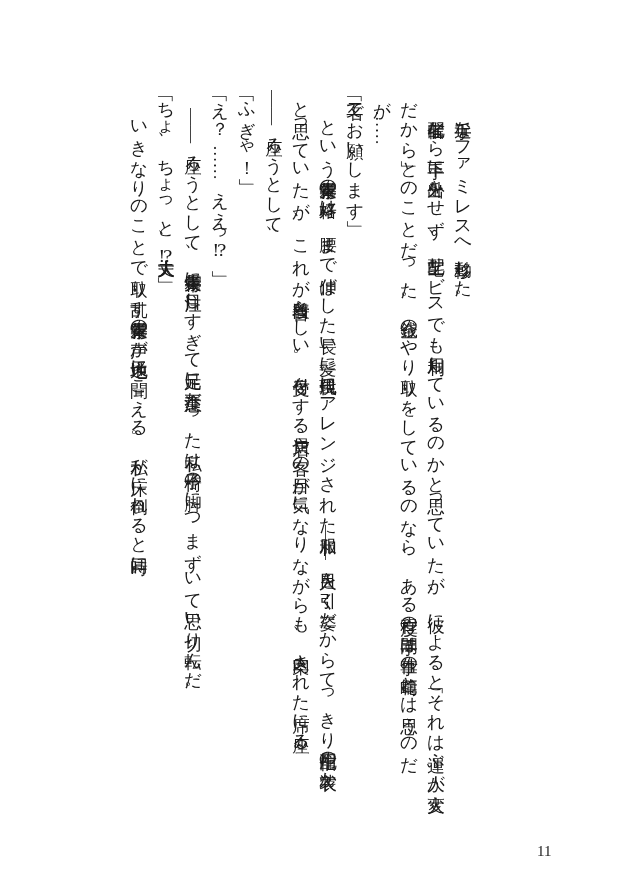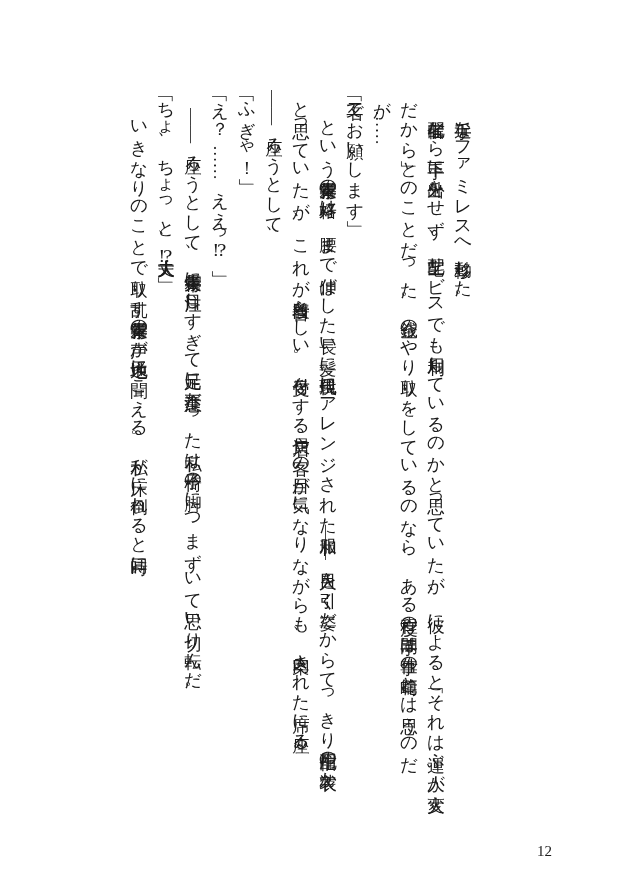--- a/index.html
+++ b/index.html
@@ -57,15 +57,15 @@
     <p class="indent">配信者なら下手に外出をせず、宅配サービスでも利用しているのかと思っていたが、彼によると「それは運ぶ人が大変だから」とのことだった。金銭のやり取りをしているのなら、ある程度の手間は仕事の範疇とは思うのだが……</p>
     <p>「二名でお願いします」</p>
     <p class="indent">という霧栄青年の格好は、腰まで伸ばした長い髪に現代風にアレンジされた和服――人目を引く姿だからてっきり配信用の衣装かと思っていたが、これが普段着らしい。受付をする店員や客の目が気になりながらも、案内された席に座る。――座ろうとして、</p>
     <p>「ふぎゃ！」</p>
     <p>「え？　……ええっ⁉」</p>
     <p class="indent">――座ろうとして、霧栄青年に注目しすぎて足元に不注意だった私は椅子の脚につまずいて思い切り転んだ。</p>
     <p>「ちょ、ちょっと、大丈夫⁉」</p>
     <p class="indent">いきなりのことで取り乱す霧栄青年の声が天地逆に聞こえる。私が床に倒れると同時に、</p>
   </div>
 
-  <div class="page-number">12</div>
+  <div class="page-number">11</div>
 
 </div>
 
 </body></html>

